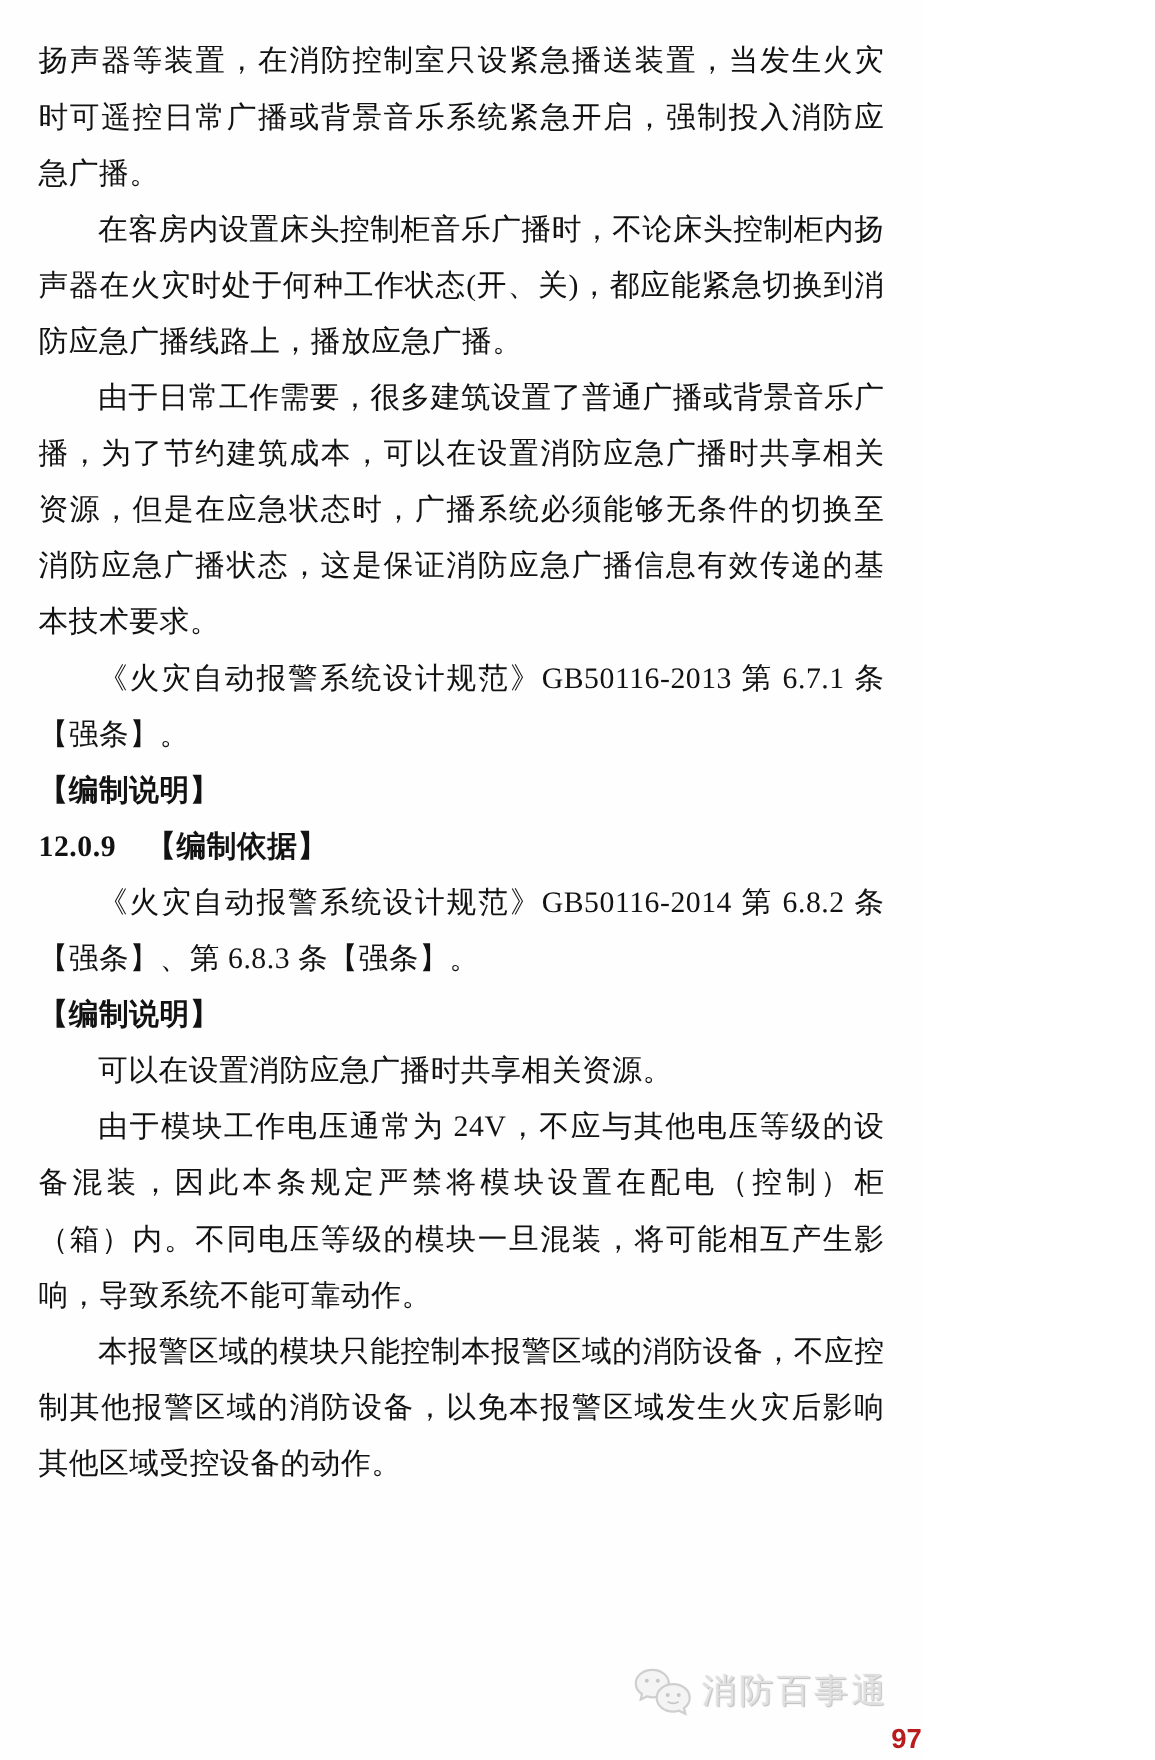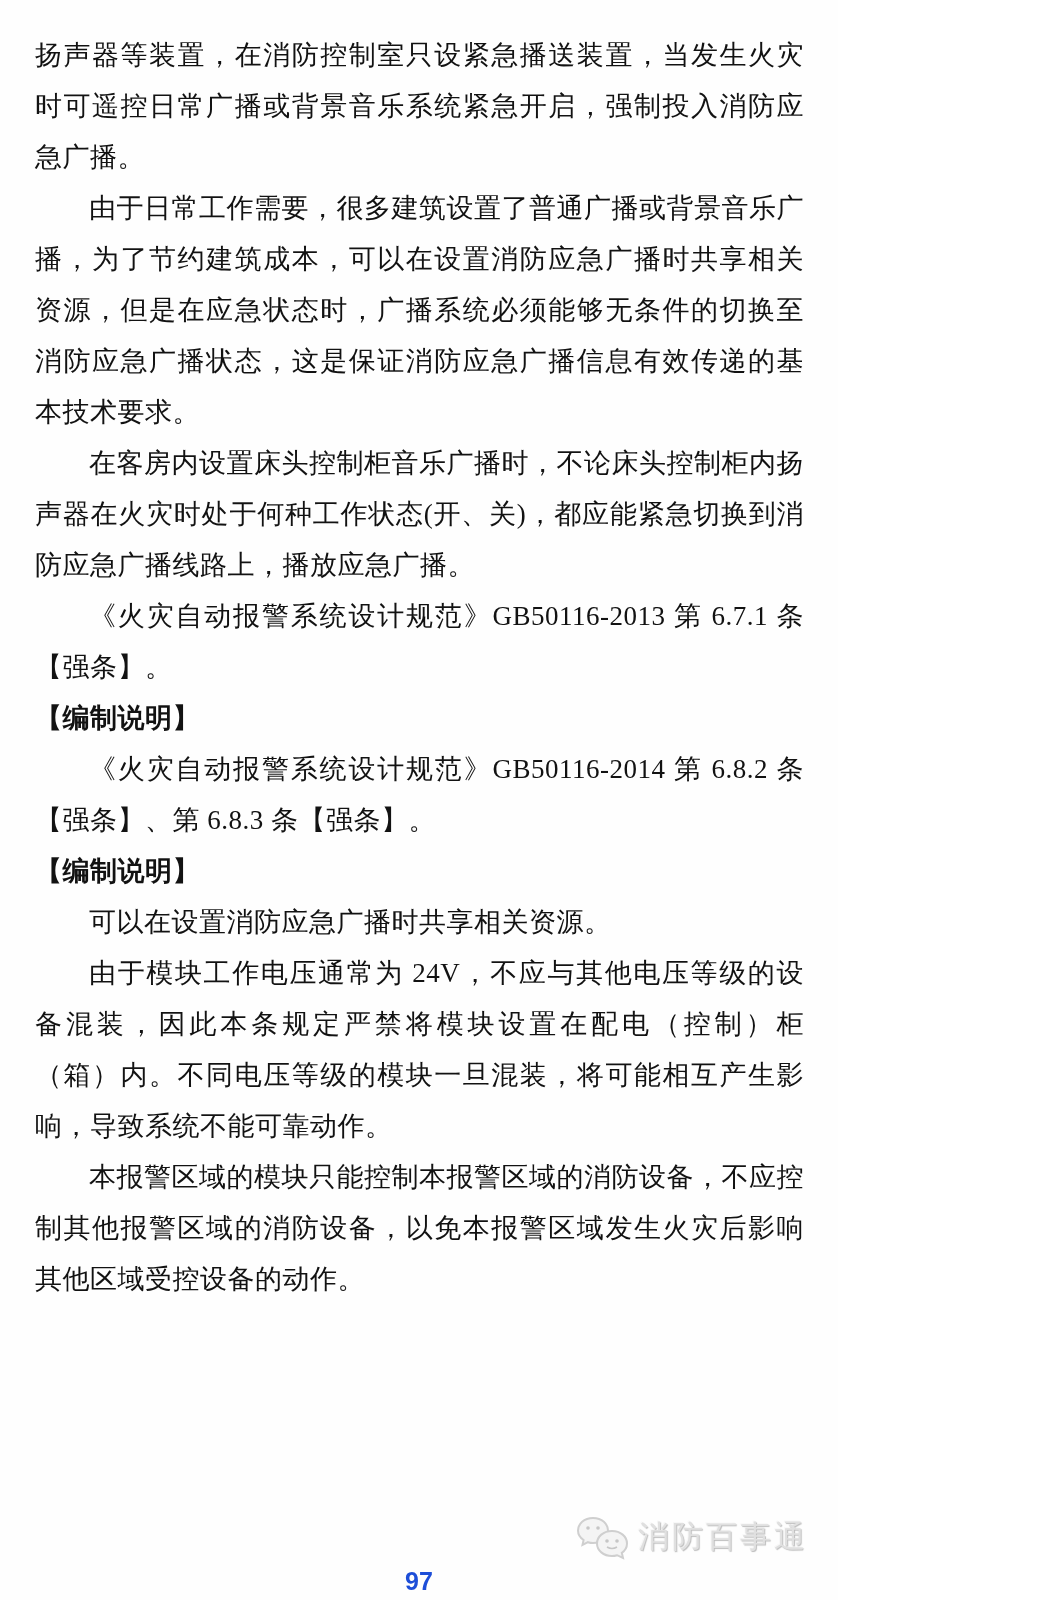--- a/index.html
+++ b/index.html
@@ -54,47 +54,48 @@
     letter-spacing: 3px;
     color: #e0e0e0;
     text-shadow: 1px 1px 1px #bdbdbd, -1px -1px 0 #f8f8f8;
     font-family: "Liberation Serif", "DejaVu Serif", serif;
   }
   .page-number {
     position: absolute;
     bottom: 4px;
     left: 0;
     width: 100%;
-    text-align: center;
+    text-align: right;
     font-family: "Liberation Sans", "DejaVu Sans", sans-serif;
     font-weight: 700;
     font-size: 25px;
-    color: #1d4ed8;
+    color: #b91c1c;
   }
 </style>
 </head>
 <body>
 
 <div class="page">
 
   <div class="content">
 
       <p class="para para-body">扬声器等装置，在消防控制室只设紧急播送装置，当发生火灾时可遥控日常广播或背景音乐系统紧急开启，强制投入消防应急广播。</p>
 
 
+      <p class="para para-body indented">在客房内设置床头控制柜音乐广播时，不论床头控制柜内扬声器在火灾时处于何种工作状态(开、关)，都应能紧急切换到消防应急广播线路上，播放应急广播。</p>
+
       <p class="para para-body indented">由于日常工作需要，很多建筑设置了普通广播或背景音乐广播，为了节约建筑成本，可以在设置消防应急广播时共享相关资源，但是在应急状态时，广播系统必须能够无条件的切换至消防应急广播状态，这是保证消防应急广播信息有效传递的基本技术要求。</p>
-
-      <p class="para para-body indented">在客房内设置床头控制柜音乐广播时，不论床头控制柜内扬声器在火灾时处于何种工作状态(开、关)，都应能紧急切换到消防应急广播线路上，播放应急广播。</p>
 
 
       <p class="para para-body indented">《火灾自动报警系统设计规范》GB50116-2013 第 6.7.1 条【强条】。</p>
 
       <p class="para para-heading">【编制说明】</p>
 
 
+      <p class="para para-heading">12.0.9　【编制依据】</p>
 
       <p class="para para-body indented">《火灾自动报警系统设计规范》GB50116-2014 第 6.8.2 条【强条】、第 6.8.3 条【强条】。</p>
 
       <p class="para para-heading">【编制说明】</p>
 
       <p class="para para-body indented">可以在设置消防应急广播时共享相关资源。</p>
 
       <p class="para para-body indented">由于模块工作电压通常为 24V，不应与其他电压等级的设备混装，因此本条规定严禁将模块设置在配电（控制）柜（箱）内。不同电压等级的模块一旦混装，将可能相互产生影响，导致系统不能可靠动作。</p>
 
       <p class="para para-body indented">本报警区域的模块只能控制本报警区域的消防设备，不应控制其他报警区域的消防设备，以免本报警区域发生火灾后影响其他区域受控设备的动作。</p>

